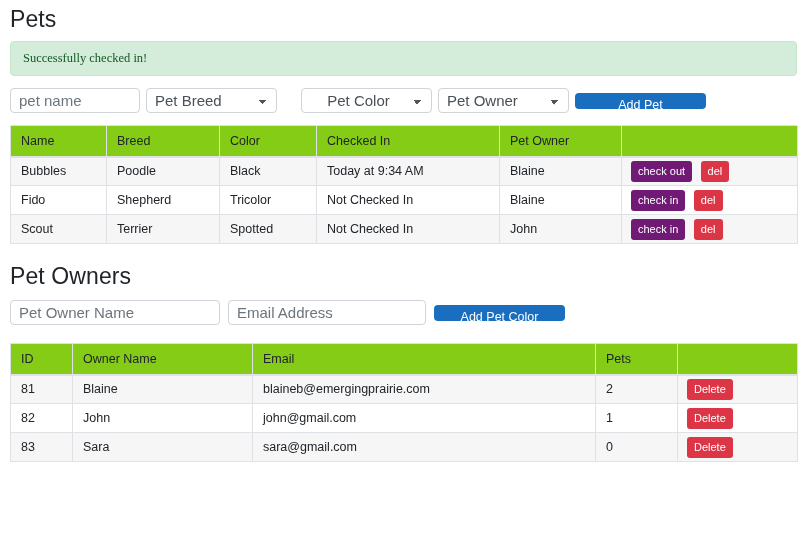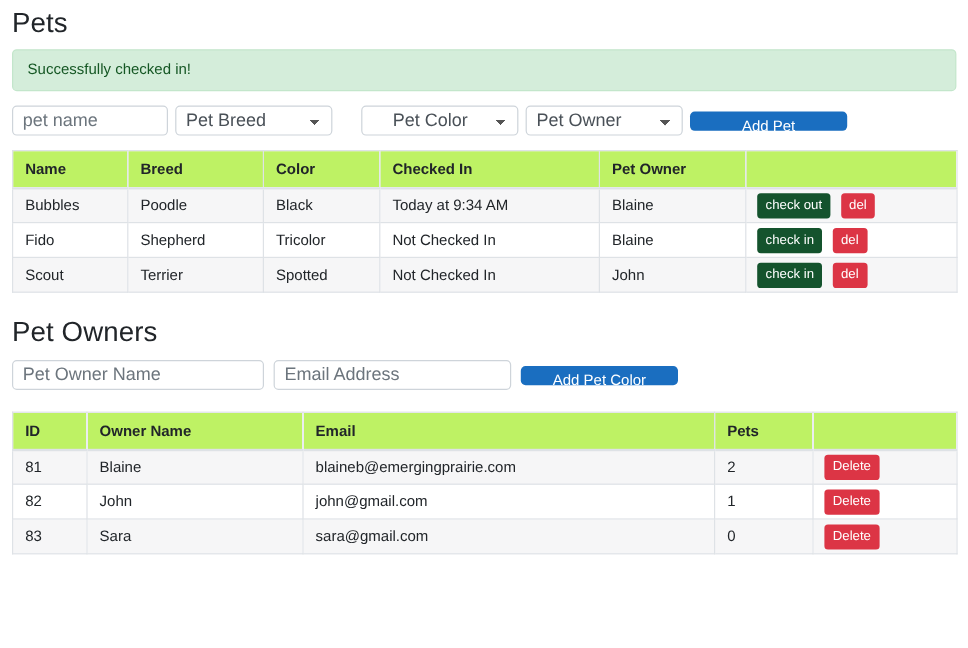--- a/index.html
+++ b/index.html
@@ -38,20 +38,21 @@
   
   .alert-success {
     margin-top: 10px;
     background: #d4edda;
     border: 1px solid #c3e6cb;
     border-radius: 4px;
     color: #155724;
     font-size: 12.5px;
     padding: 9px 12px;
     line-height: 1.2;
+    font-family: Liberation Serif, serif;
   }
 
   
   .form-row {
     display: flex;
     align-items: center;
     margin-top: 12px;
   }
   .form-control {
     height: 25px;
@@ -88,21 +89,21 @@
     font-size: 12.5px;
     color: #fff;
     cursor: pointer;
     padding: 0 10px;
     line-height: 25px;
     text-align: center;
     display: inline-block;
     white-space: nowrap;
   }
   .btn-primary { background: #1a6ec0; }
-  .btn-info    { background: #14532d; }
+  .btn-info    { background: #701a75; }
   .btn-danger  { background: #dc3545; }
 
   .btn-sm {
     height: 21px;
     line-height: 21px;
     font-size: 11px;
     padding: 0 7px;
     border-radius: 3px;
   }
 
@@ -130,23 +131,23 @@
   table.data-table td {
     border: 1px solid #dee2e6;
     padding: 0 10px;
     text-align: left;
     vertical-align: middle;
     color: #212529;
     overflow: hidden;
     white-space: nowrap;
   }
   table.data-table th {
-    font-weight: bold;
+    font-weight: normal;
     height: 31px;
-    background: #bef264;
+    background: #84cc16;
     border-bottom-width: 2px;
     border-bottom-color: #dee2e6;
   }
   table.data-table td {
     height: 29px;
     font-weight: normal;
   }
   table.data-table tbody tr.striped td { background: #f6f6f7; }
   table.data-table tbody tr.plain td   { background: #ffffff; }
 

